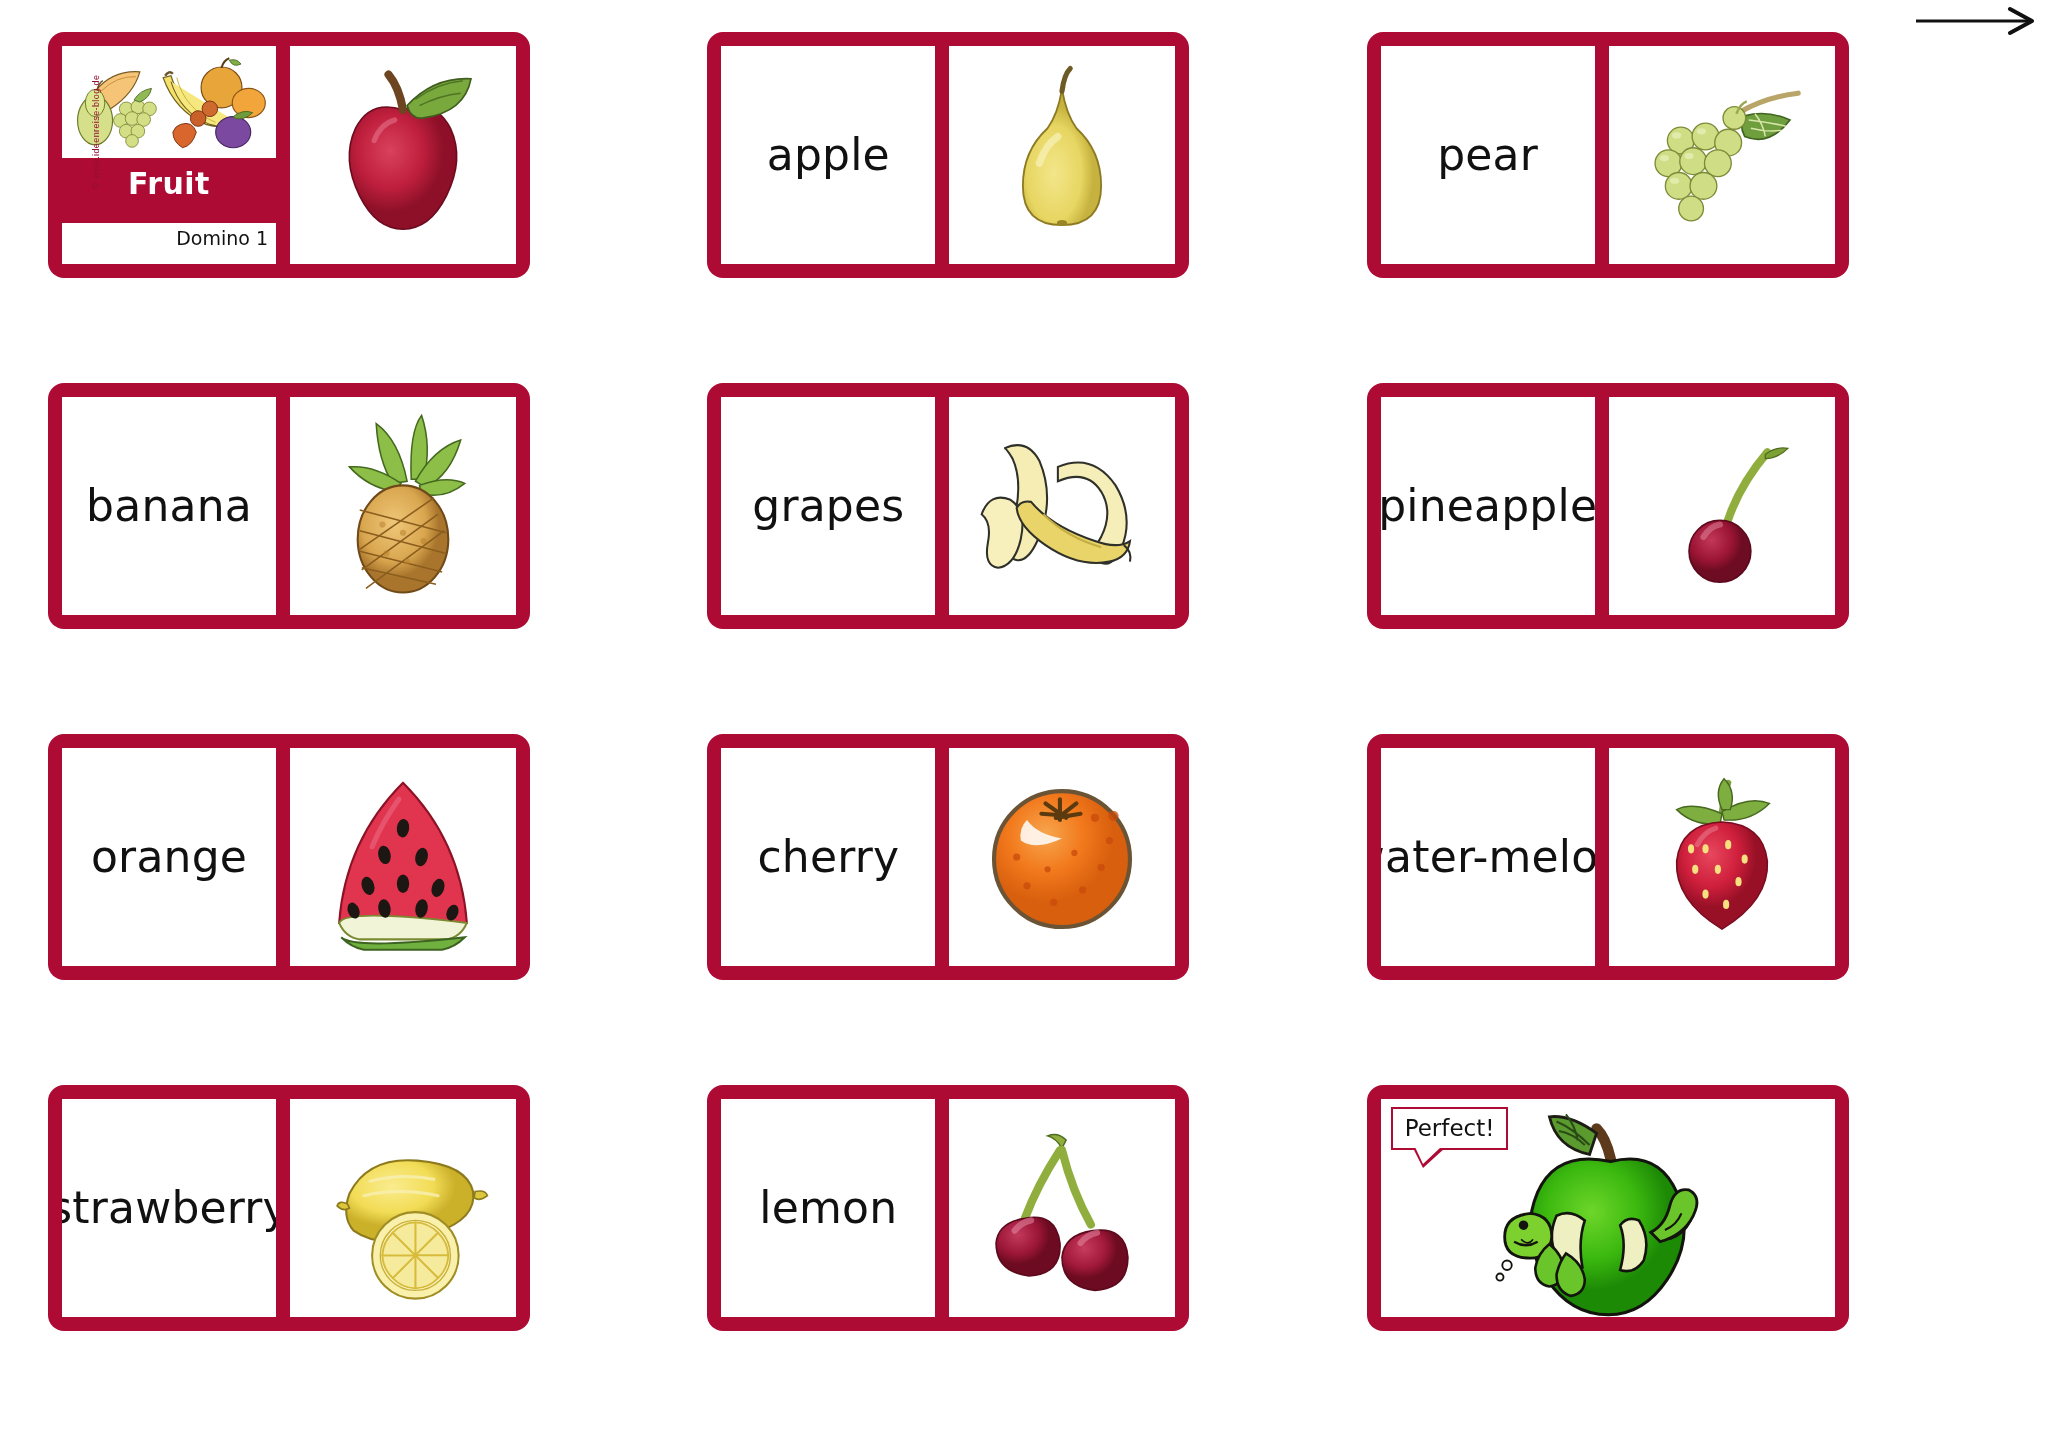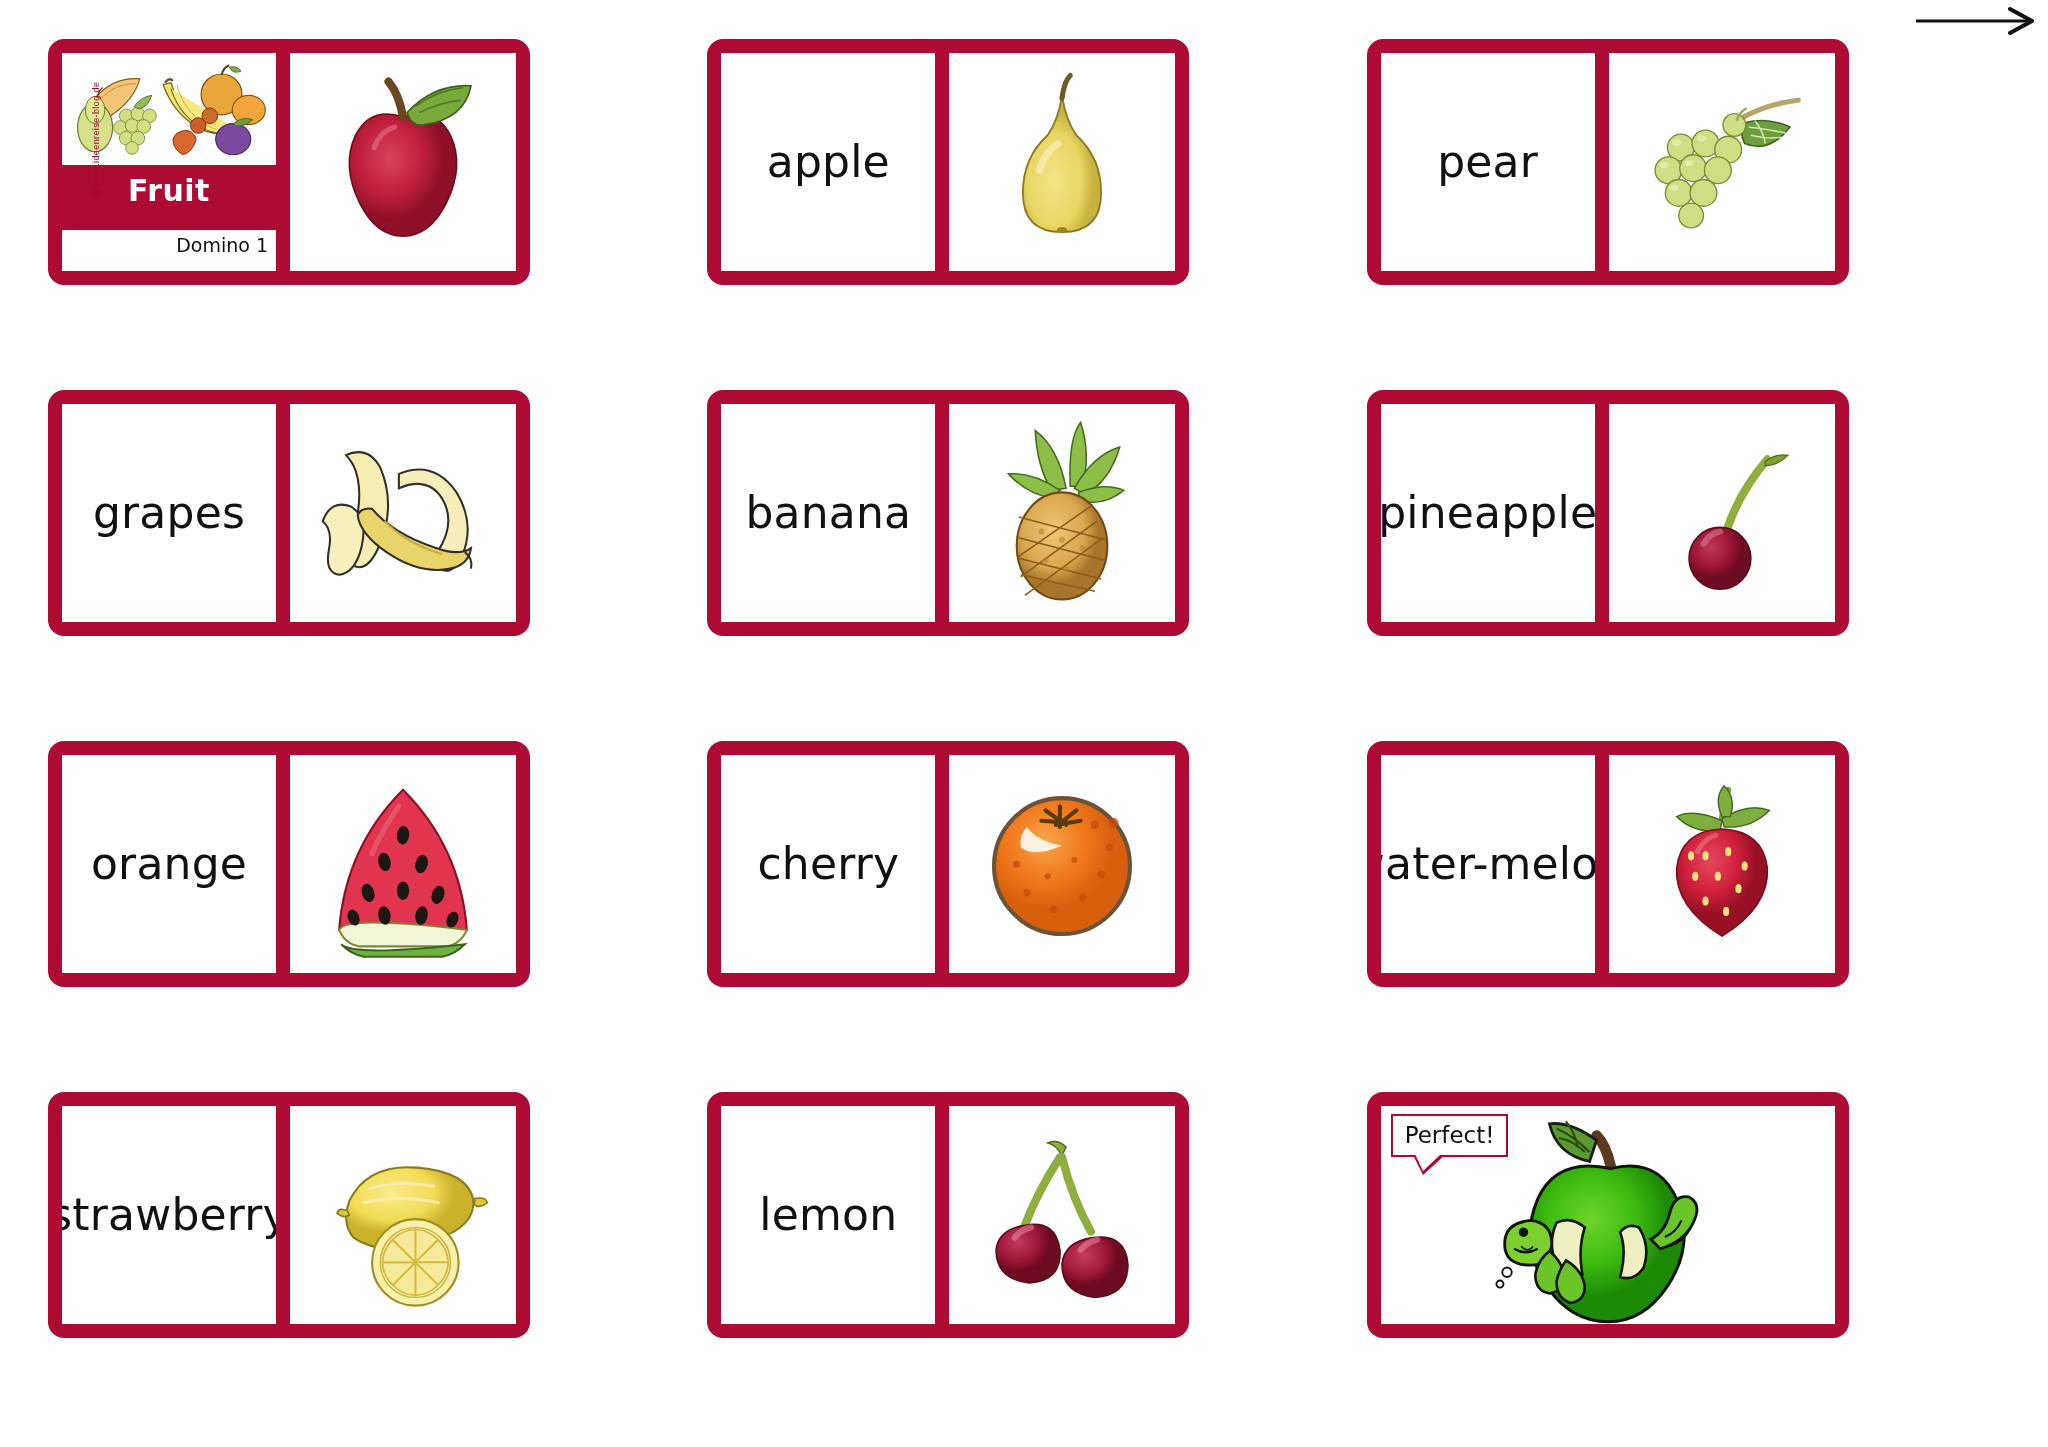--- a/index.html
+++ b/index.html
@@ -18,21 +18,21 @@
   
   .arrow-wrap {
     position: absolute;
     top: 4px; right: 8px;
     width: 130px; height: 34px;
   }
 
   
   .grid {
     position: absolute;
-    top: 39px; left: 48px;
+    top: 32px; left: 48px;
     width: 1952px;
     display: grid;
     grid-template-columns: repeat(3, 1fr);
     grid-template-rows: repeat(4, 1fr);
     column-gap: 26px;
     row-gap: 24px;
     height: 1380px;
   }
 
   .domino {
@@ -274,38 +274,20 @@
             <ellipse cx="44" cy="103" rx="4.5" ry="3"></ellipse>
               <ellipse cx="68" cy="101" rx="4.5" ry="3"></ellipse>
             <ellipse cx="54" cy="125" rx="4.5" ry="3"></ellipse>
           </g>
           <path d="M114 60 q4 -10 10 -12" fill="none" stroke="#9aa851" stroke-width="2.4"></path>
         </svg>
       </div>
     </div>
 
     <div class="domino">
-      <div class="half word">grapes</div>
-      <div class="half pic">
-        <svg viewBox="0 0 200 200" xmlns="http://www.w3.org/2000/svg">
-
-          <path d="M44 44 q22 -10 34 12 q16 38 -2 78 q-10 22 -22 18 q-10 -6 -4 -26 q14 -46 2 -72 q-6 -10 -8 -10z" fill="#f5edb4" stroke="#30302a" stroke-width="2"></path>
-
-          <path d="M22 108 q8 -22 28 -14 q16 10 10 38 q-6 26 -22 28 q-14 -2 -10 -24 q4 -20 -6 -28z" fill="#f7f0bd" stroke="#30302a" stroke-width="2"></path>
-
-          <path d="M96 62 q34 -14 56 18 q18 30 6 60 q-10 22 -22 14 q-8 -8 2 -24 q12 -24 0 -44 q-14 -22 -42 -10z" fill="#f6eeb8" stroke="#30302a" stroke-width="2"></path>
-
-          <path d="M70 96 q20 24 62 38 q22 8 34 0 q-2 16 -20 20 q-30 6 -62 -16 q-26 -18 -28 -36 q4 -8 14 -6z" fill="#e8d469" stroke="#30302a" stroke-width="2"></path>
-          <path d="M82 108 q22 22 56 32" fill="none" stroke="#c3ad42" stroke-width="2"></path>
-          <path d="M160 138 q8 6 6 16" fill="none" stroke="#30302a" stroke-width="2"></path>
-        </svg>
-      </div>
-    </div>
-
-    <div class="domino">
       <div class="half word">banana</div>
       <div class="half pic">
         <svg viewBox="0 0 200 200" xmlns="http://www.w3.org/2000/svg">
 
           <g fill="#8dbf48" stroke="#44691f" stroke-width="1.5">
             <path d="M104 76 q-8 -40 -30 -56 q2 36 16 58z"></path>
             <path d="M108 74 q-2 -46 10 -62 q10 30 2 62z"></path>
             <path d="M112 76 q18 -32 44 -40 q-10 34 -34 46z"></path>
             <path d="M98 78 q-26 -18 -50 -16 q18 20 44 24z"></path>
             <path d="M116 80 q26 -10 44 -2 q-20 16 -42 10z"></path>
@@ -323,20 +305,38 @@
             <path d="M58 104 l84 22 M58 124 l84 22 M58 144 l80 20 M60 160 l72 16"></path>
             <path d="M60 162 l74 -54 M64 180 l76 -56 M58 142 l72 -50"></path>
           </g>
           <g fill="#b9822e" opacity="0.55">
             <circle cx="80" cy="118" r="3"></circle>
               <circle cx="100" cy="126" r="3"></circle>
               <circle cx="120" cy="134" r="3"></circle>
             <circle cx="84" cy="146" r="3"></circle>
               <circle cx="104" cy="154" r="3"></circle>
           </g>
+        </svg>
+      </div>
+    </div>
+
+    <div class="domino">
+      <div class="half word">grapes</div>
+      <div class="half pic">
+        <svg viewBox="0 0 200 200" xmlns="http://www.w3.org/2000/svg">
+
+          <path d="M44 44 q22 -10 34 12 q16 38 -2 78 q-10 22 -22 18 q-10 -6 -4 -26 q14 -46 2 -72 q-6 -10 -8 -10z" fill="#f5edb4" stroke="#30302a" stroke-width="2"></path>
+
+          <path d="M22 108 q8 -22 28 -14 q16 10 10 38 q-6 26 -22 28 q-14 -2 -10 -24 q4 -20 -6 -28z" fill="#f7f0bd" stroke="#30302a" stroke-width="2"></path>
+
+          <path d="M96 62 q34 -14 56 18 q18 30 6 60 q-10 22 -22 14 q-8 -8 2 -24 q12 -24 0 -44 q-14 -22 -42 -10z" fill="#f6eeb8" stroke="#30302a" stroke-width="2"></path>
+
+          <path d="M70 96 q20 24 62 38 q22 8 34 0 q-2 16 -20 20 q-30 6 -62 -16 q-26 -18 -28 -36 q4 -8 14 -6z" fill="#e8d469" stroke="#30302a" stroke-width="2"></path>
+          <path d="M82 108 q22 22 56 32" fill="none" stroke="#c3ad42" stroke-width="2"></path>
+          <path d="M160 138 q8 6 6 16" fill="none" stroke="#30302a" stroke-width="2"></path>
         </svg>
       </div>
     </div>
 
     <div class="domino">
       <div class="half word">pineapple</div>
       <div class="half pic">
         <svg viewBox="0 0 200 200" xmlns="http://www.w3.org/2000/svg">
           <path d="M100 134 q10 -46 44 -86" fill="none" stroke="#8fae3e" stroke-width="8" stroke-linecap="round"></path>
           <path d="M142 50 q10 -8 22 -6 q-10 10 -22 10z" fill="#7ca033" stroke="#4e6a1e" stroke-width="1.2"></path>

